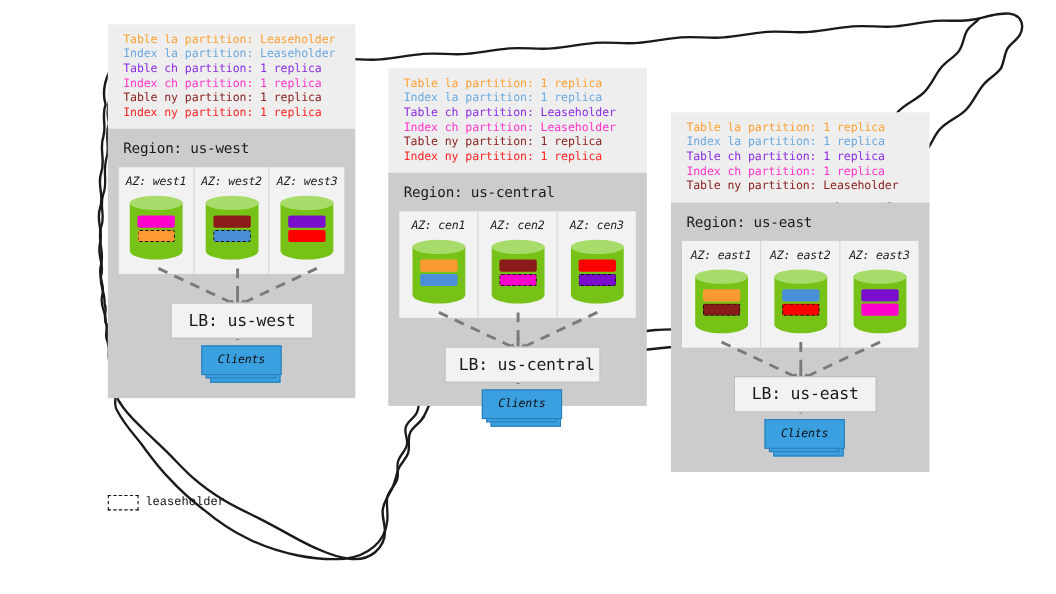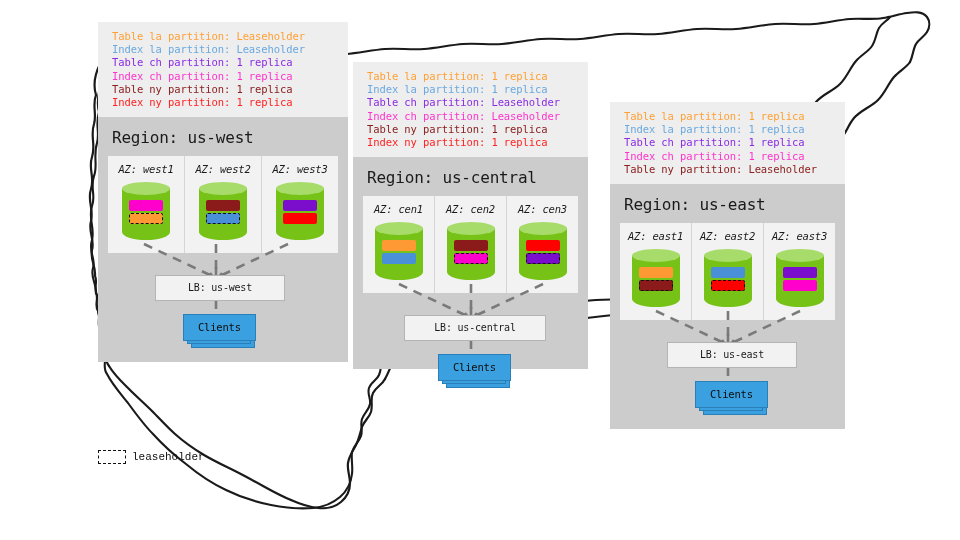--- a/index.html
+++ b/index.html
@@ -31,21 +31,21 @@
     letter-spacing: -0.1px;
     white-space: nowrap;
   }
   .infoline { display: block; }
 
   .regionbox {
     background: #cccccc;
     padding: 0;
   }
   .region-title {
-    font-size: 16px;
+    font-size: 13px;
     color: #1a1a1a;
     padding: 11px 0 9px 14px;
     letter-spacing: -0.2px;
   }
   .az-strip {
     display: flex;
     background: #f2f2f2;
     margin: 0 10px;
     font-style: italic;
   }
@@ -93,29 +93,29 @@
   .seg.s2 { top: 31px; }
   .seg.lease { border: 1.6px dashed #111111; }
 
   
   .links { position: absolute; left: 0; top: 0; pointer-events: none; }
 
   .lb {
     position: absolute;
     background: #f2f2f2;
     border: 1px solid #b4b4b4;
-    font-size: 10px;
+    font-size: 15px;
     color: #1a1a1a;
     text-align: center;
     padding: 6px 12px 7px 12px;
     letter-spacing: -0.2px;
     white-space: nowrap;
   }
 
-  .clients-wrap { position: absolute; }
+  .clients-wrap { position: absolute; font-style: italic; }
   .clients-shadow {
     position: absolute;
     background: #3ba0e0;
     border: 1px solid #2a7fb8;
   }
   .clients {
     position: relative;
     background: #3ba0e0;
     border: 1px solid #2a7fb8;
     font-size: 10.5px;
@@ -563,21 +563,21 @@
                C333,55 320,53 307,54
                C294,55 281,58 268,59
                C255,60 242,58 229,59
                C216,60 203,63 190,63
                C177,63 164,60 151,60
                C138,60 125,62 113,63
                C108,63 104,63 100,64"></path>
     </g>
   </svg>
 
-  <div class="cluster" style="left:98px; top:22px; width:250px;">
+  <div class="cluster" style="left:98px; top:22px; width:225px;">
 
     <div class="infobox">
       <span class="infoline" style="color:#ffa033">Table la partition: Leaseholder</span>
       <span class="infoline" style="color:#6aa9e0">Index la partition: Leaseholder</span>
       <span class="infoline" style="color:#8b2be2">Table ch partition: 1 replica</span>
       <span class="infoline" style="color:#ff33cc">Index ch partition: 1 replica</span>
       <span class="infoline" style="color:#8b2020">Table ny partition: 1 replica</span>
       <span class="infoline" style="color:#ff2222">Index ny partition: 1 replica</span>
     </div>
 

